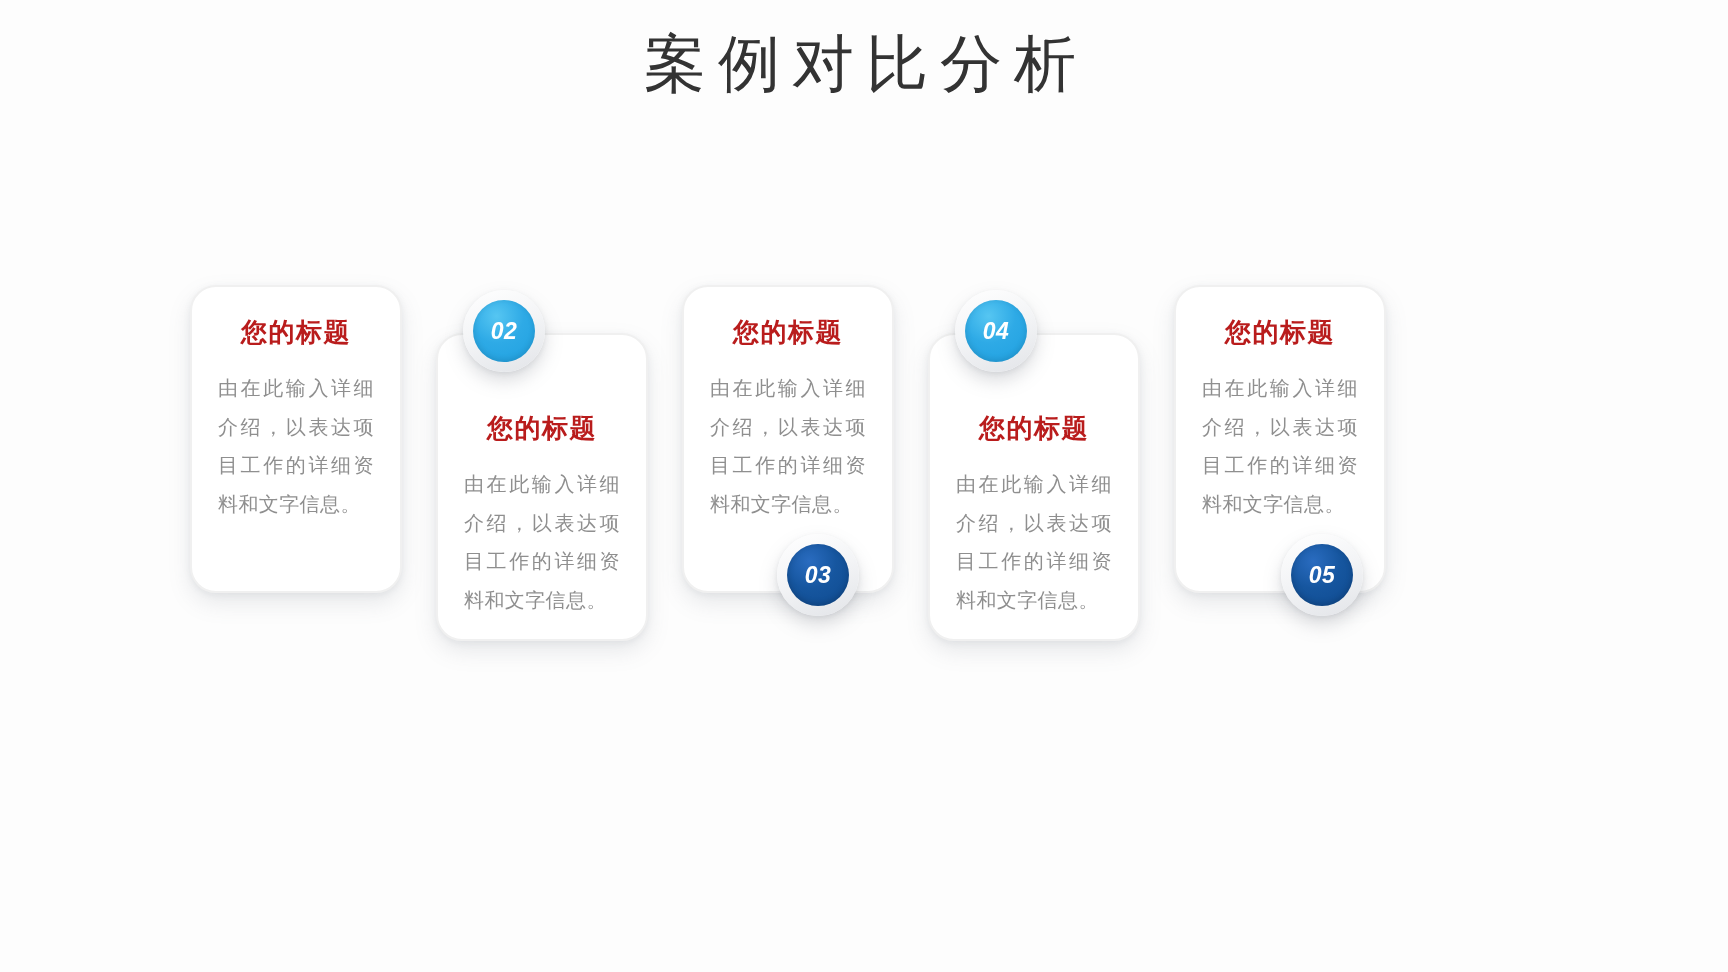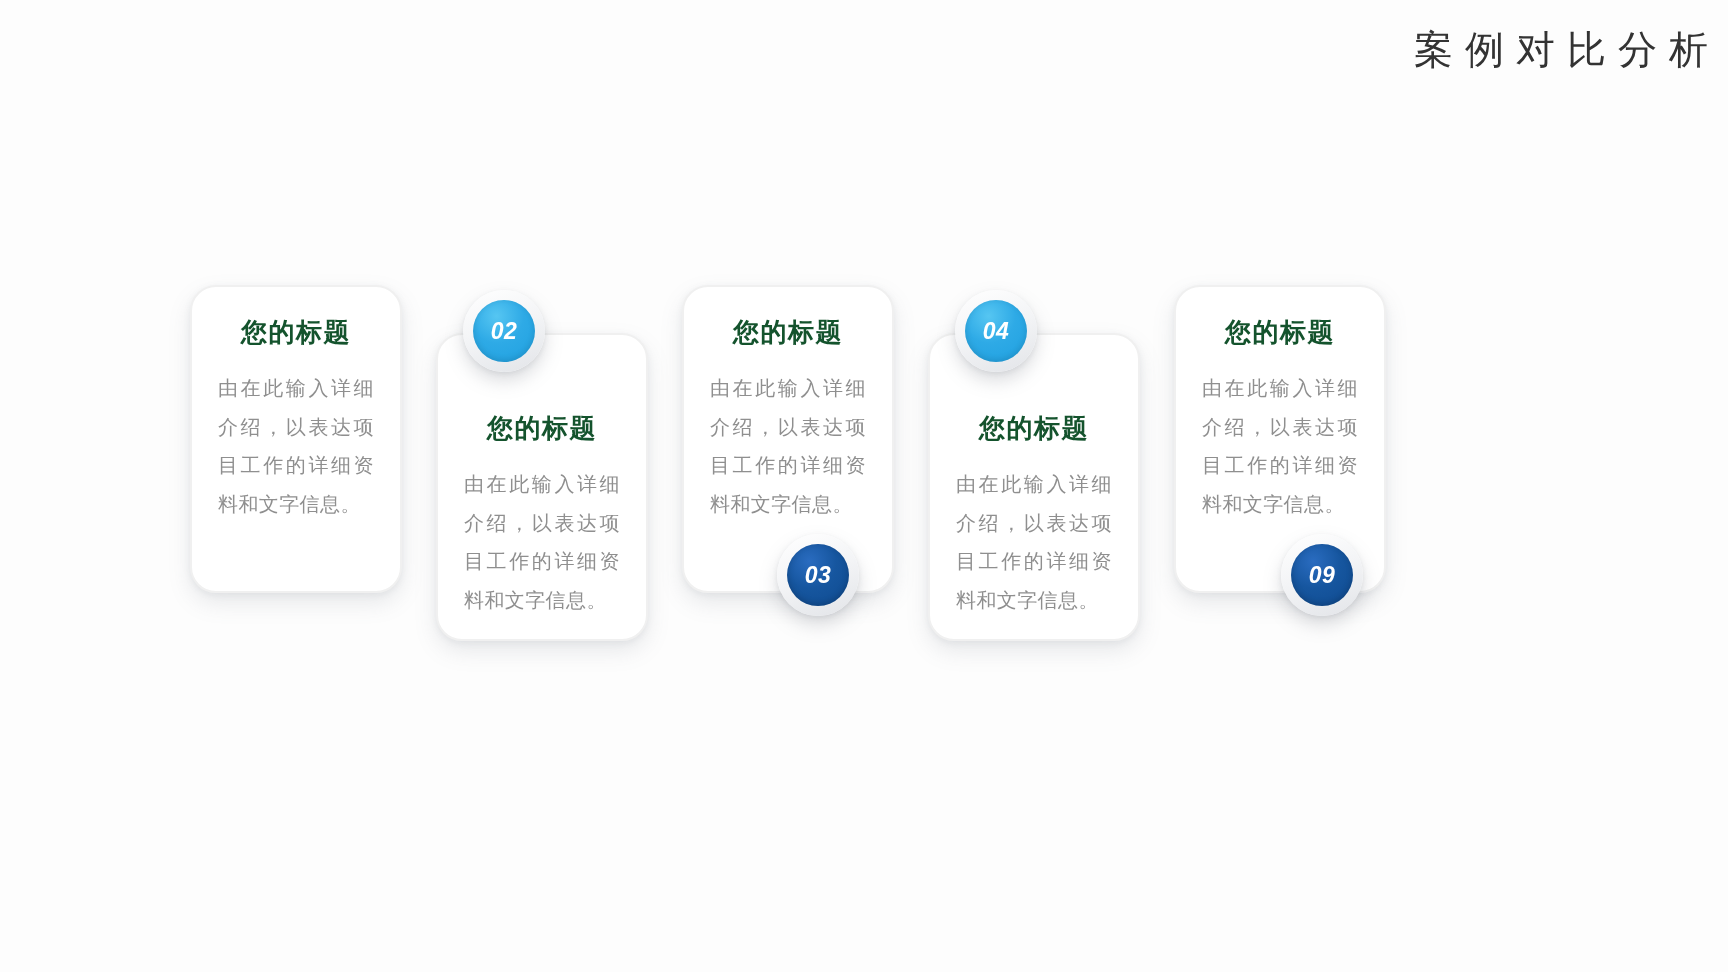--- a/index.html
+++ b/index.html
@@ -14,22 +14,22 @@
   #slide {
     position:relative;
     width:1728px; height:972px;
     background:#fdfdfd;
   }
 
   
   .slide-title {
     position:absolute;
     top:28px; left:0; right:8px;
-    text-align:right;
-    font-size:39px;
+    text-align:center;
+    font-size:62px;
     font-weight:400;
     letter-spacing:12px;
     color:#333333;
     line-height:1.15;
     white-space:nowrap;
     text-indent:12px;
   }
 
   
   .rail {
@@ -58,21 +58,21 @@
     position:absolute;
     left:0; right:0;
     padding:0 26px;
   }
   .card.up   .card-inner { top:30px; }
   .card.down .card-inner { top:78px; }
 
   .card-title {
     font-size:26px;
     font-weight:700;
-    color:#14532d;
+    color:#b91c1c;
     text-align:center;
     letter-spacing:1.5px;
     line-height:1.2;
     white-space:nowrap;
   }
 
   .card-body {
     margin-top:21px;
     font-size:20px;
     color:#8f8f8f;
@@ -160,17 +160,17 @@
       <div class="badge" style="left: 765px; top: 5px;">
         <div class="badge-core light">04</div>
       </div>
       <div class="card up" style="left: 984px;">
         <div class="card-inner">
           <div class="card-title">您的标题</div>
           <div class="card-body">由在此输入详细介绍，以表达项目工作的详细资料和文字信息。</div>
         </div>
       </div>
       <div class="badge" style="left: 1091px; top: 249px;">
-        <div class="badge-core dark">09</div>
+        <div class="badge-core dark">05</div>
       </div>
     </div>
 
 </div>
 
 </body></html>

